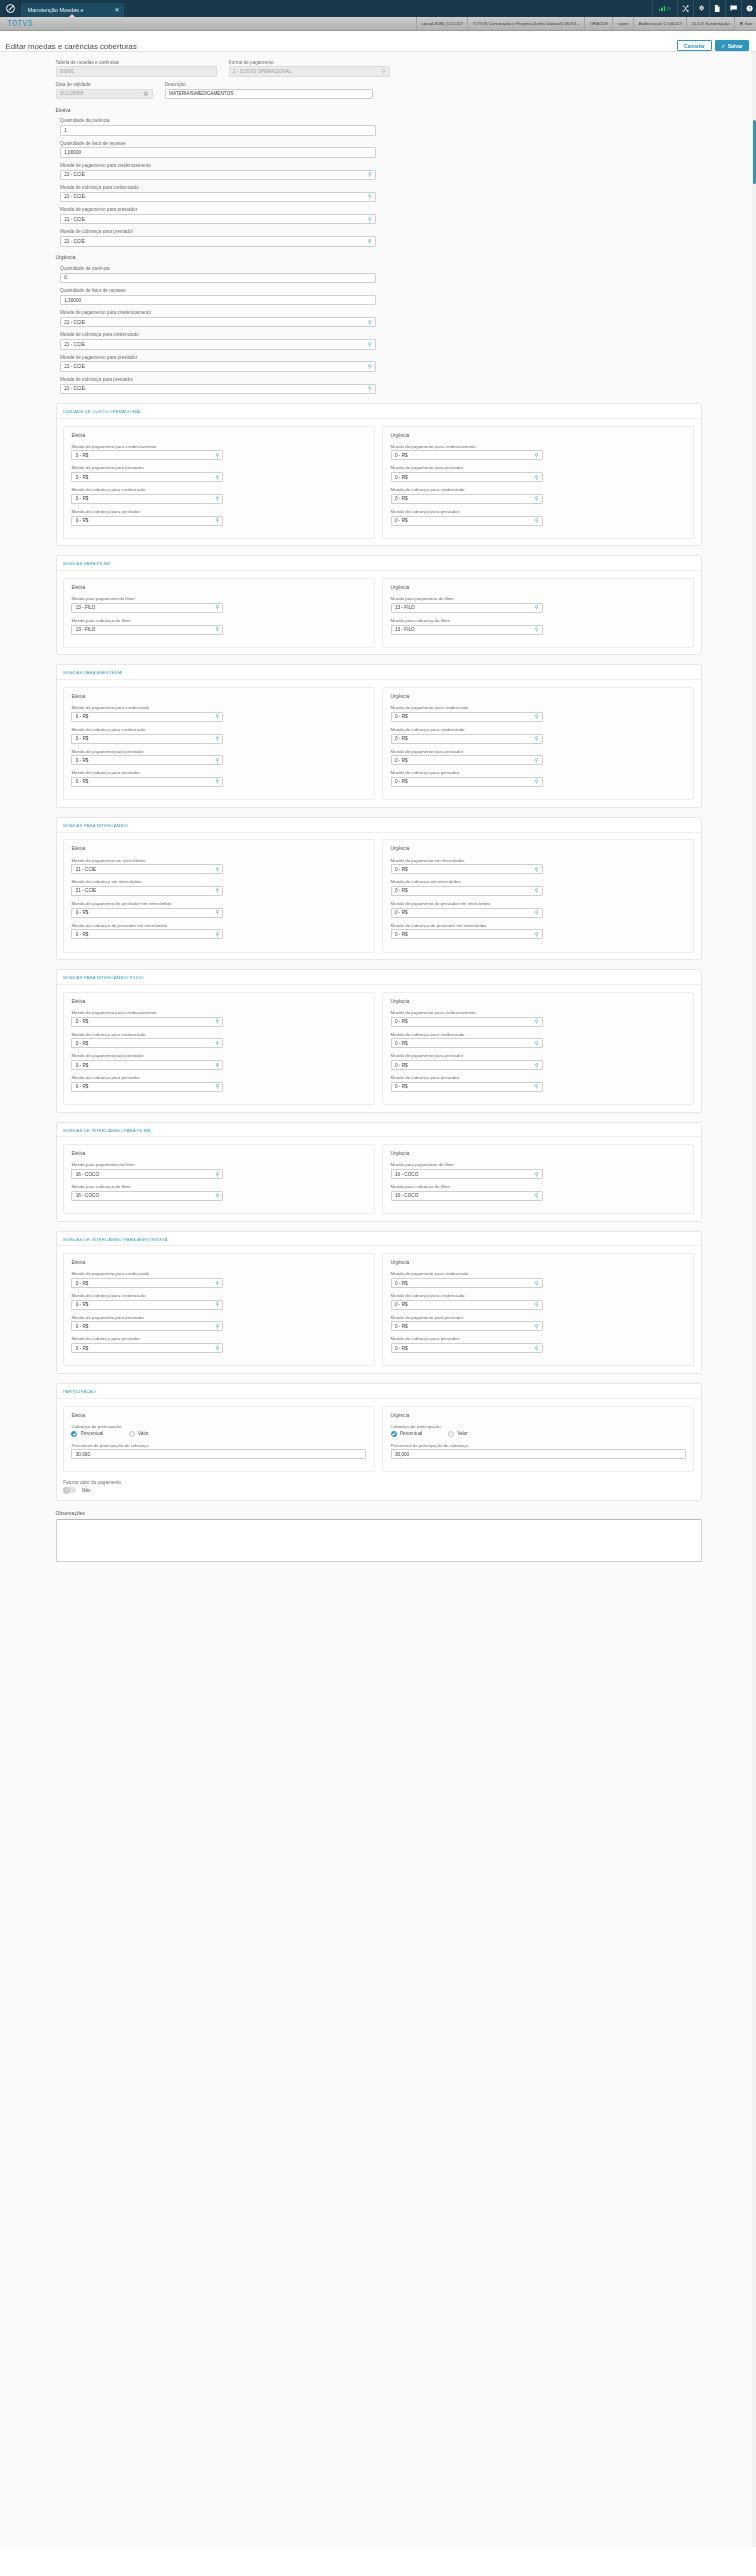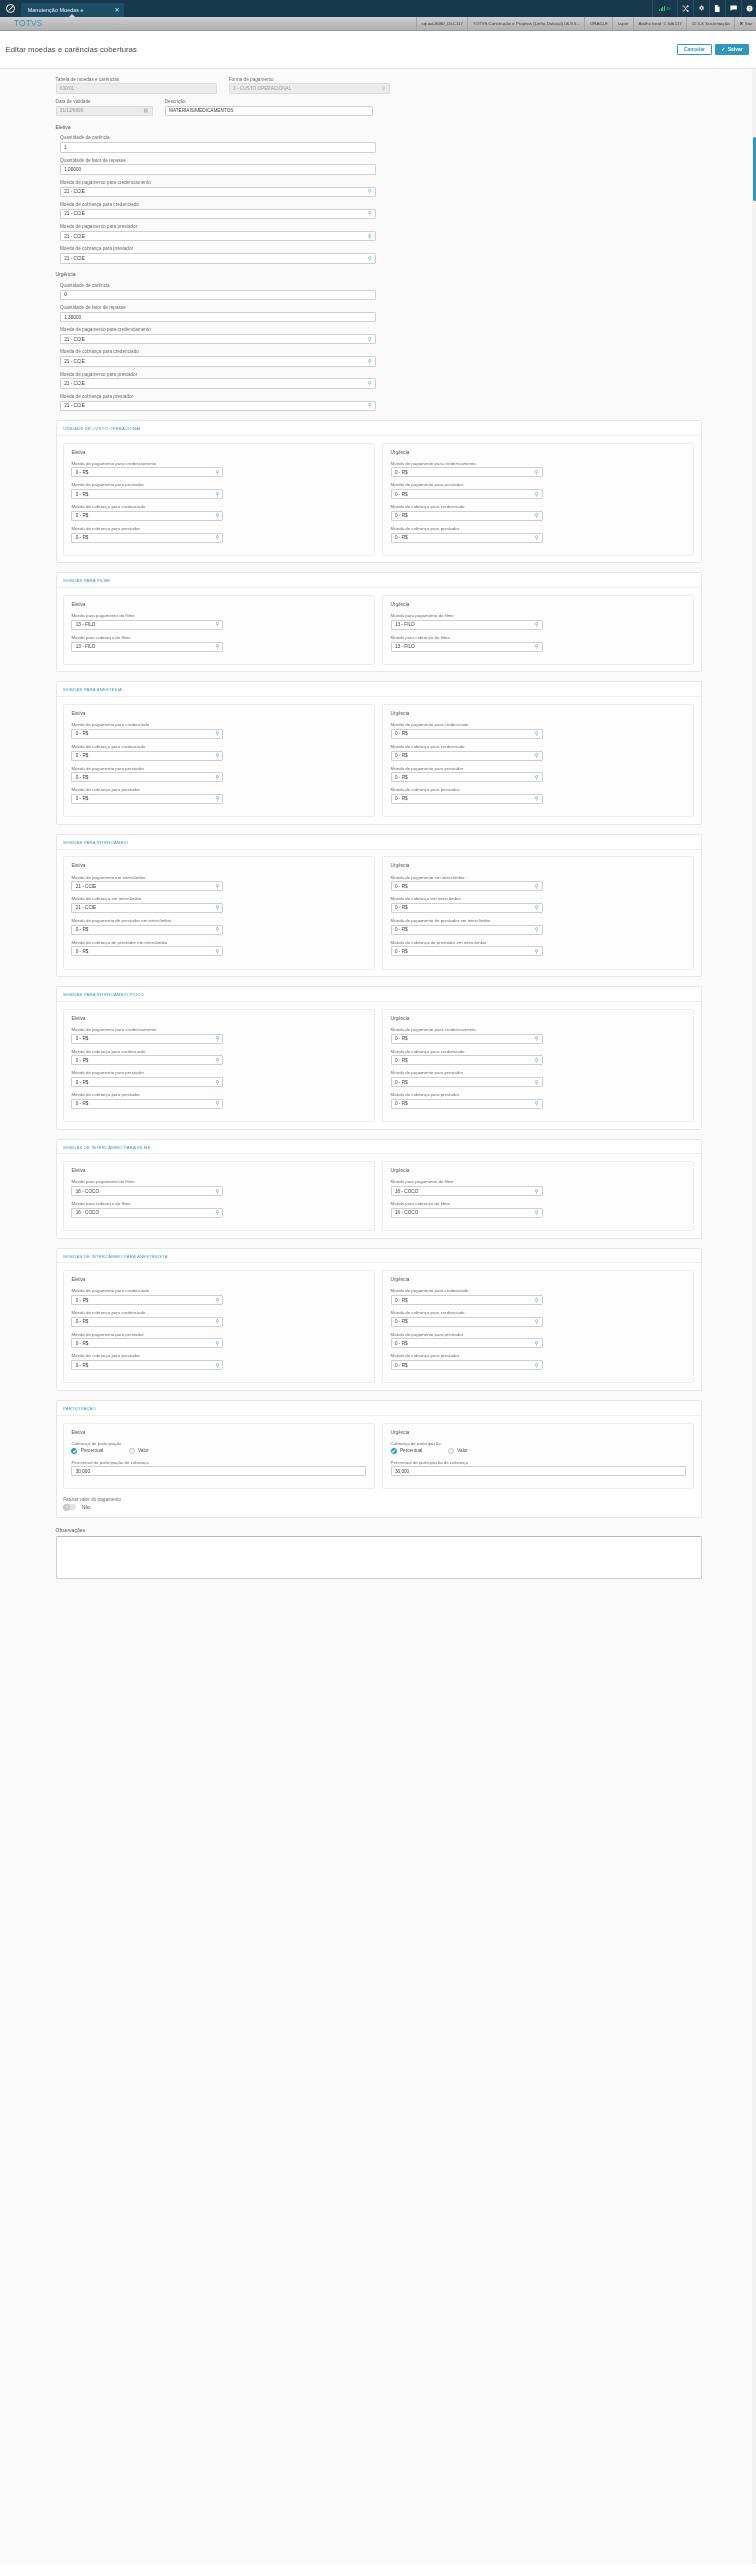--- a/index.html
+++ b/index.html
@@ -109,42 +109,43 @@
     background: linear-gradient(to bottom, #cfcfcf 0%, #bcbcbc 55%, #b2b2b2 100%);
     display: flex;
     align-items: center;
     border-bottom: 0.6px solid #9a9a9a;
   }
   .totvs-logo {
     color: #3196bd;
     font-size: 8.3px;
     font-weight: 400;
     letter-spacing: 0.2px;
-    padding-left: 14px;
+    padding-left: 7px;
     margin-right: auto;
+    font-family: Liberation Mono, monospace;
   }
   .hdr-item {
     font-size: 4.4px;
     color: #3d3d3d;
     padding: 0 4.4px;
     height: 14.4px;
     display: flex;
     align-items: center;
     border-left: 0.6px solid #a4a4a4;
     white-space: nowrap;
   }
   .hdr-item.logout { color:#3d3d3d; gap:1.7px; }
   .hdr-x { font-size: 4.4px; }
 
   
   .page-bar {
-    height: 38px;
+    height: 21px;
     background: #ffffff;
     display: flex;
-    align-items: center;
+    align-items: flex-end;
     padding: 0 7.8px 0 5.5px;
     border-bottom: 0.6px solid #e4e4e4;
   }
   .page-title {
     font-size: 7.8px;
     color: #4a4a4a;
     font-weight: 400;
     margin-right: auto;
   }
   .btn {

